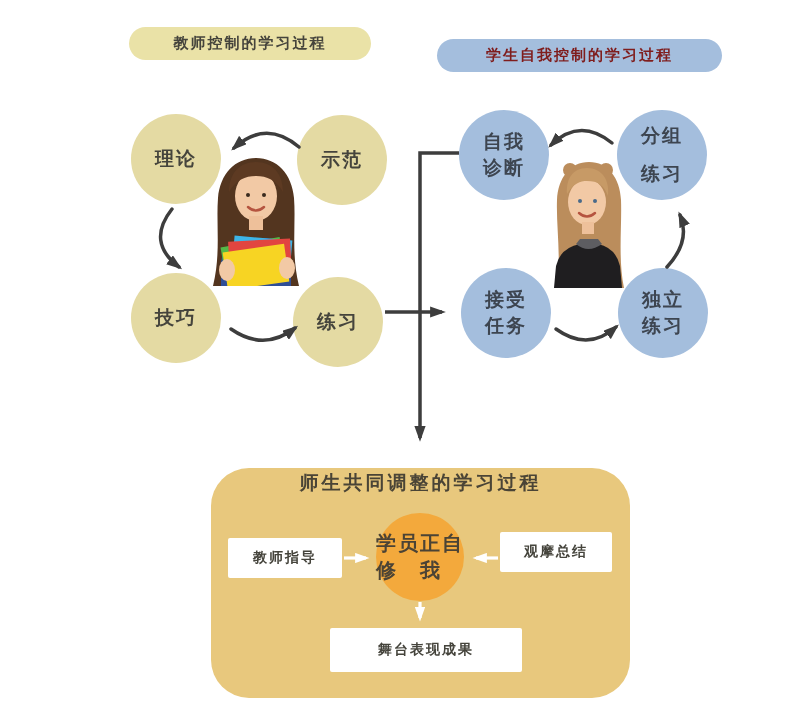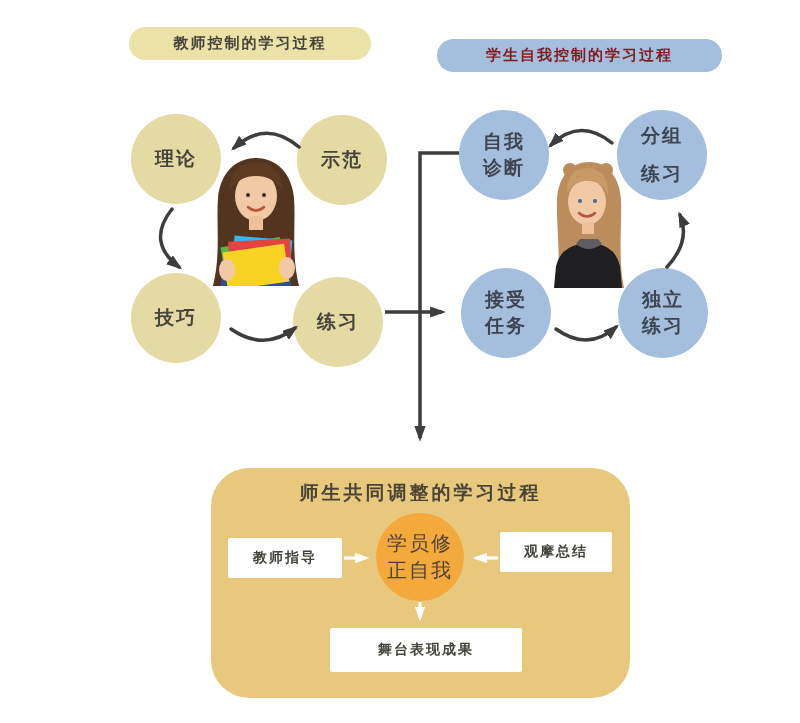--- a/index.html
+++ b/index.html
@@ -21,32 +21,32 @@
   }
   .node.khaki{background:#e4daa3;color:#45443c;}
   .node.blue{background:#a4bedd;color:#3d4550;}
   .photo{position:absolute;}
   .overlay{position:absolute;left:0;top:0;width:800px;height:723px;pointer-events:none;}
   .panel{
     position:absolute;left:211px;top:468px;width:419px;height:230px;
     background:#e8c87d;border-radius:38px;
   }
   .panel-title{
-    position:absolute;left:0;top:12px;width:100%;text-align:center;
+    position:absolute;left:0;top:2px;width:100%;text-align:center;
     font-size:19px;font-weight:600;letter-spacing:3px;color:#4a4436;
   }
   .wbox{
     position:absolute;background:#ffffff;border-radius:2px;
     display:flex;align-items:center;justify-content:center;
     font-size:14px;font-weight:700;letter-spacing:2px;color:#45443c;
   }
   .obubble{
     position:absolute;left:165px;top:45px;width:88px;height:88px;border-radius:50%;
-    background:#f3a93c;display:flex;flex-direction:column;align-items:center;justify-content:center;
-    font-size:20px;font-weight:normal;letter-spacing:2px;line-height:27px;color:#4b4335;
+    background:#f3a93c;display:flex;flex-direction:row;align-items:center;justify-content:center;
+    font-size:20px;font-weight:bold;letter-spacing:2px;line-height:27px;color:#4b4335;
   }
 </style>
 </head>
 <body>
 
 <div class="canvas">
 
   <div class="pill khaki" style="left:129px;top:27px;width:242px;">教师控制的学习过程</div>
   <div class="pill blue" style="left:437px;top:27px;width:285px;">学生自我控制的学习过程</div>
 

